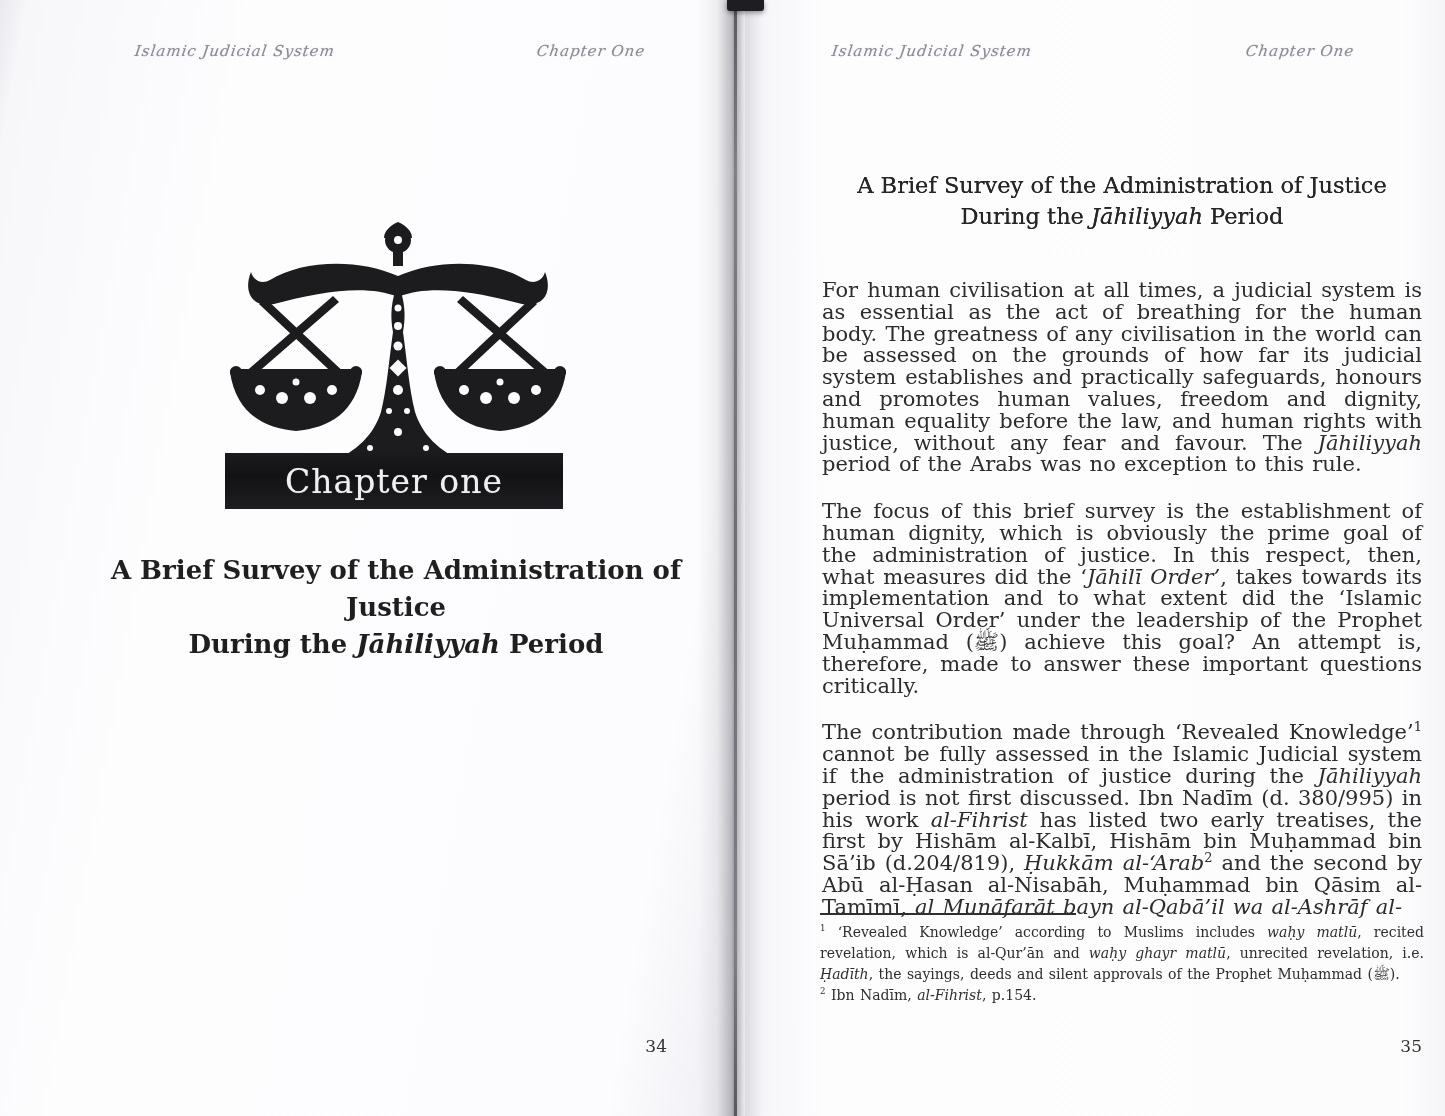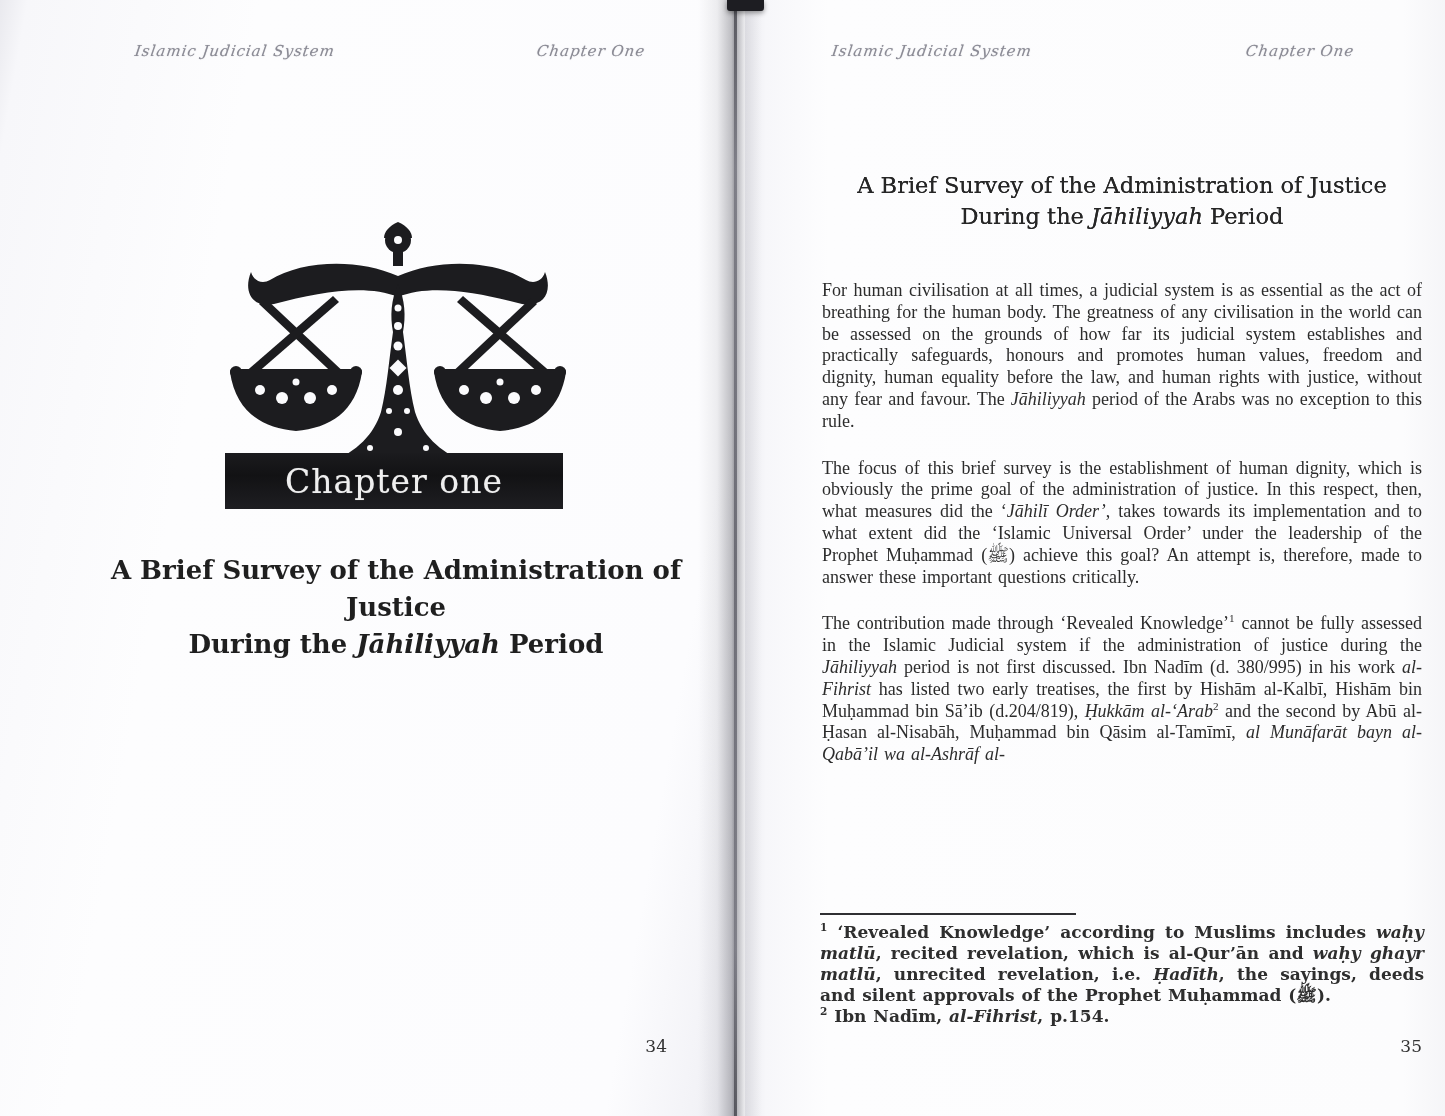--- a/index.html
+++ b/index.html
@@ -74,31 +74,31 @@
   .r-title {
     position:absolute; left:820px; top:170px; width:604px;
     text-align:center; font-size:22.5px; line-height:31px; color:#262626;
     text-shadow:0 0 .4px #262626;
   }
   .body-text {
     position:absolute; left:822px; top:280px; width:600px;
     color:#2c2c2c;
   }
   .body-text p {
-    text-align:justify; font-size:18px; line-height:21.8px;
-    word-spacing:1.5px; margin-bottom:25px;font-family:Liberation Serif, serif;
+    text-align:justify; font-size:21px; line-height:21.8px;
+    word-spacing:1.5px; margin-bottom:25px;
   }
   .fn-rule {
     position:absolute; left:820px; top:913px; width:256px; height:2px;
     background:#2f2f33;
   }
   .footnotes {
     position:absolute; left:820px; top:922px; width:604px; color:#2e2e2e;
   }
-  .footnotes p { text-align:justify; font-size:17px; line-height:21px; word-spacing:1px;font-weight:bold; }
+  .footnotes p { text-align:justify; font-size:14px; line-height:21px; word-spacing:1px; }
   
   .seg-i { font-style:italic; }
   sup { font-size:.62em; line-height:0; vertical-align:super; }
 </style>
 </head>
 <body>
 
 <div class="scan">
 
   <div class="page-left">

